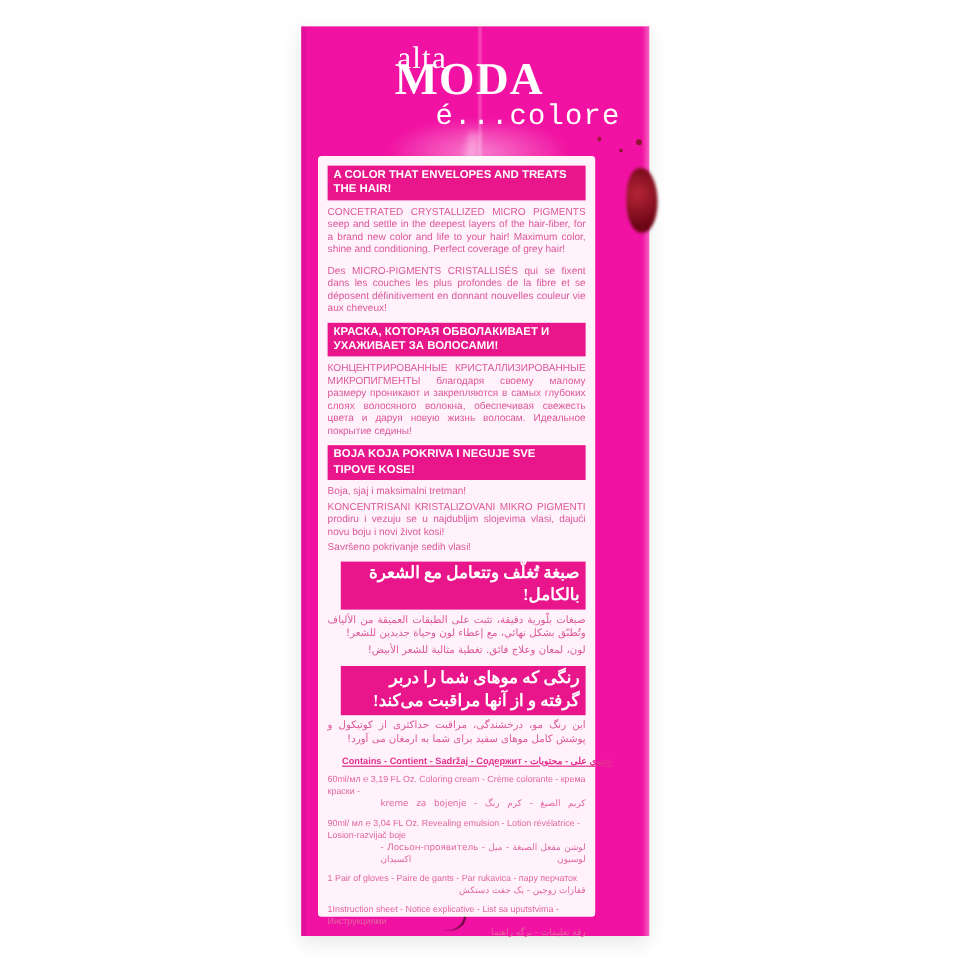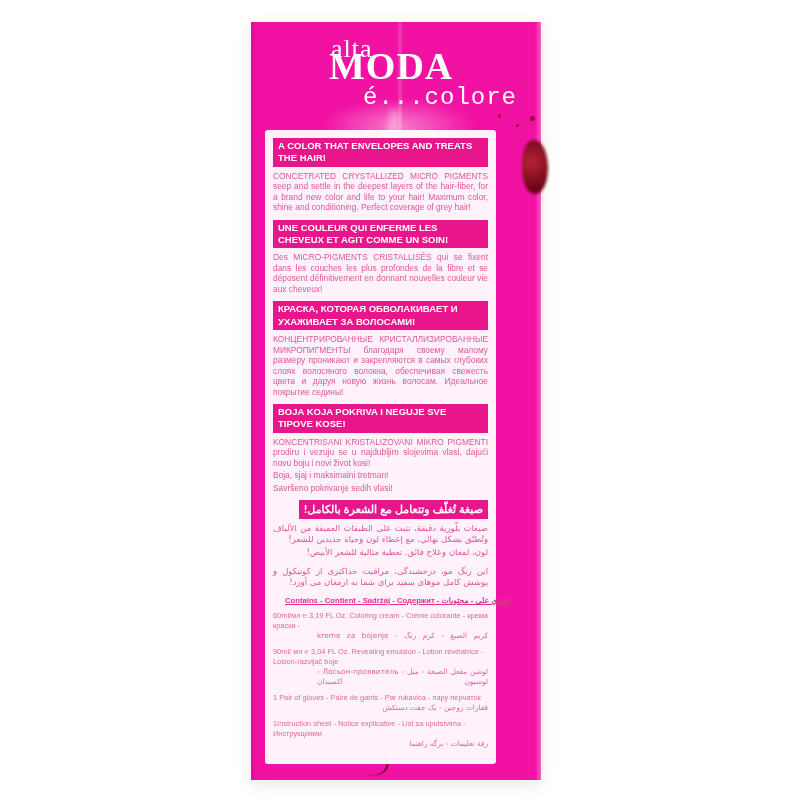--- a/index.html
+++ b/index.html
@@ -31,21 +31,21 @@
   .logo-colore{position:absolute;left:112px;top:62px;font-size:24px;letter-spacing:1px;font-family:Liberation Mono, monospace;}
 
   .panel{position:absolute;left:14px;top:108px;width:231px;height:634px;
        background:rgba(255,255,255,0.95);border-radius:3px;padding:8px;box-sizing:border-box;}
 
   .sec{margin-bottom:7px;}
   .bar{background:#e9158b;color:#ffffff;font-weight:bold;font-size:9.5px;line-height:1.3;
        padding:2px 5px;margin-bottom:4px;text-align:left;}
   .sec .body{margin:0 0 2px 0;font-size:8.4px;line-height:1.25;color:#dc5899;text-align:justify;}
   .sec.rtl{direction:rtl;}
-  .sec.rtl .bar{display:table;margin-left:11px;font-size:11px;text-align:right;font-family:Liberation Sans, sans-serif;}
+  .sec.rtl .bar{display:table;margin-left:11px;font-size:14px;text-align:right;font-family:Liberation Serif, serif;}
   .sec.rtl .body{font-family:"DejaVu Sans",sans-serif;font-size:8.5px;line-height:1.35;}
 
   .contains-header{font-weight:bold;color:#e4318f;font-size:7.7px;margin:2px 0 6px 12px;white-space:nowrap;text-decoration:underline;}
   .item{margin-bottom:6px;font-size:7.4px;line-height:1.35;color:#e1679f;}
   .item .l2.spread{text-align:justify;text-align-last:justify;font-family:"DejaVu Sans","Liberation Sans",sans-serif;margin-left:44px;}
   .item .l2.right{direction:rtl;text-align:right;font-family:"DejaVu Sans",sans-serif;}
 </style>
 </head>
 <body>
 
@@ -69,43 +69,43 @@
     </div>
 
     <div class="panel">
 
       <section class="sec">
         <div class="bar">A COLOR THAT ENVELOPES AND TREATS THE HAIR!</div>
         <p class="body">CONCETRATED CRYSTALLIZED MICRO PIGMENTS seep and settle in the deepest layers of the hair-fiber, for a brand new color and life to your hair! Maximum color, shine and conditioning. Perfect coverage of grey hair!</p>
       </section>
 
       <section class="sec">
-        <div class="bar">UNE COULEUR QUI ENFERME LES CHEVEUX ET AGIT COMME UN SOIN!</div>
         <p class="body">Des MICRO-PIGMENTS CRISTALLISÉS qui se fixent dans les couches les plus profondes de la fibre et se déposent définitivement en donnant nouvelles couleur vie aux cheveux!</p>
       </section>
 
       <section class="sec">
         <div class="bar">КРАСКА, КОТОРАЯ ОБВОЛАКИВАЕТ И УХАЖИВАЕТ ЗА ВОЛОСАМИ!</div>
         <p class="body">КОНЦЕНТРИРОВАННЫЕ КРИСТАЛЛИЗИРОВАННЫЕ МИКРОПИГМЕНТЫ благодаря своему малому размеру проникают и закрепляются в самых глубоких слоях волосяного волокна, обеспечивая свежесть цвета и даруя новую жизнь волосам. Идеальное покрытие седины!</p>
       </section>
 
       <section class="sec">
         <div class="bar">BOJA KOJA POKRIVA I NEGUJE SVE TIPOVE KOSE!</div>
+        <p class="body">Boja, sjaj i maksimalni tretman!</p>
         <p class="body">KONCENTRISANI KRISTALIZOVANI MIKRO PIGMENTI prodiru i vezuju se u najdubljim slojevima vlasi, dajući novu boju i novi život kosi!</p>
-        <p class="body">Boja, sjaj i maksimalni tretman!</p>
         <p class="body">Savršeno pokrivanje sedih vlasi!</p>
       </section>
 
       <section class="sec rtl">
         <div class="bar">صبغة تُغلّف وتتعامل مع الشعرة بالكامل!</div>
         <p class="body">صبغات بلّورية دقيقة، تثبت على الطبقات العميقة من الألياف وتُطبّق بشكل نهائي، مع إعطاء لون وحياة جديدين للشعر!</p>
         <p class="body">لون، لمعان وعلاج فائق. تغطية مثالية للشعر الأبيض!</p>
       </section>
 
       <section class="sec rtl">
+        <div class="bar">رنگی که موهای شما را دربر گرفته و از آنها مراقبت می‌کند!</div>
         <p class="body">این رنگ مو، درخشندگی، مراقبت حداکثری از کوتیکول و پوشش کامل موهای سفید برای شما به ارمغان می آورد!</p>
       </section>
 
       <section class="contains">
         <div class="contains-header">Contains - Contient - Sadržaj - Содержит - تحتوي على - محتويات</div>
 
         <div class="item">
           <div class="l1">60ml/мл ℮ 3,19 FL Oz. Coloring cream - Crème colorante - крема краски -</div>
           <div class="l2 spread">kreme za bojenje - كريم الصبغ - کرم رنگ</div>
         </div>

